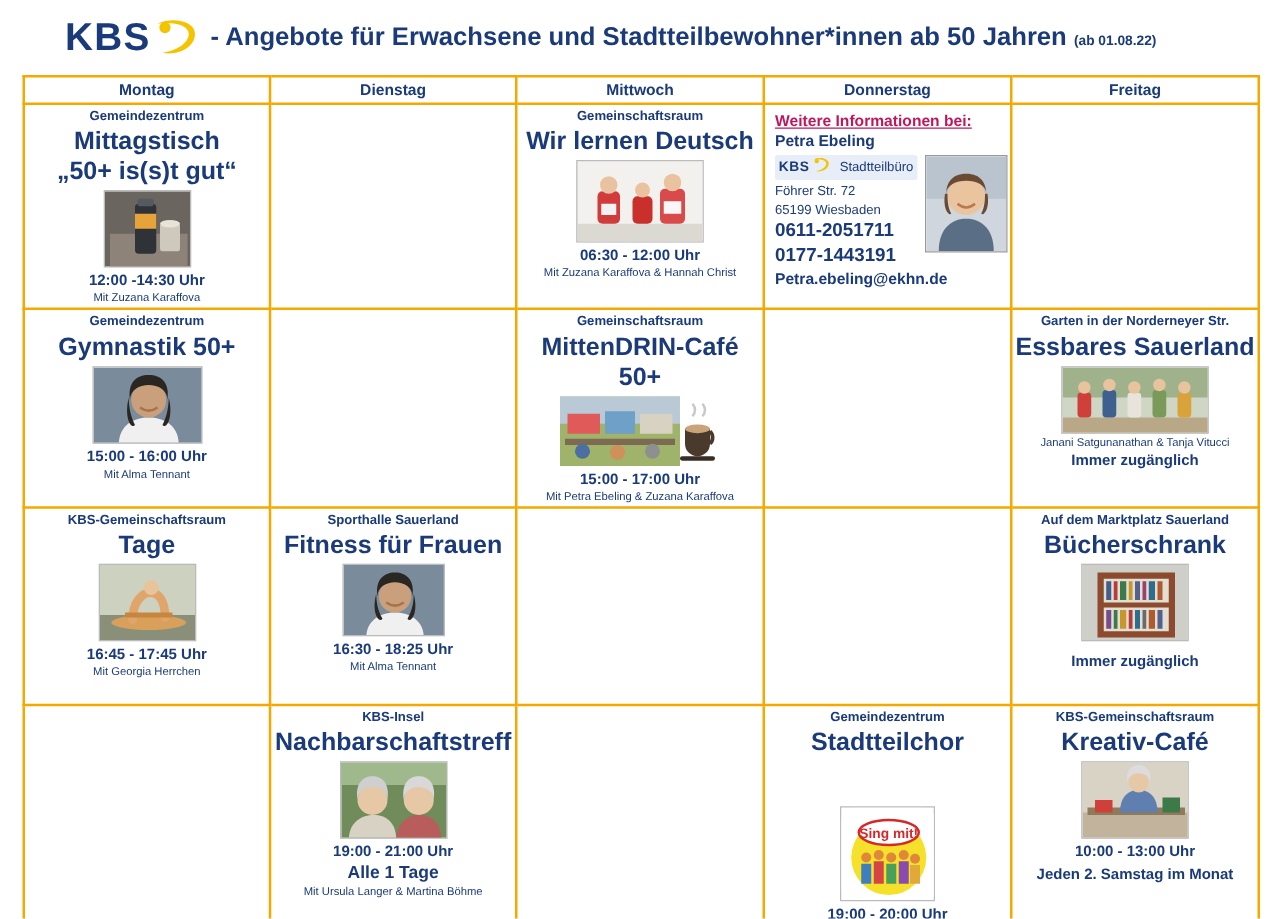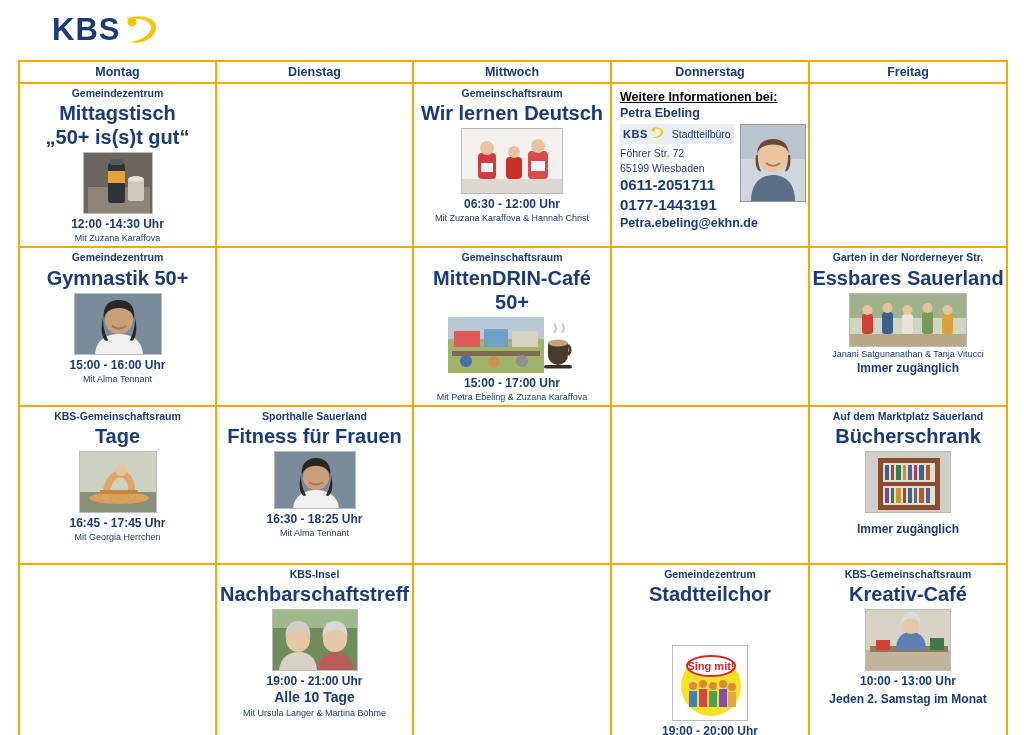--- a/index.html
+++ b/index.html
@@ -125,21 +125,21 @@
   .thumb svg { display: block; }
 
   
   .contact {
     text-align: left;
     padding: 2px 4px 0 6px;
   }
   .contact .hl {
     font-size: 12.5px;
     font-weight: bold;
-    color: #000000;
+    color: #be185d;
     text-decoration: underline;
     line-height: 1.3;
   }
   .contact .nm {
     font-size: 12.5px;
     font-weight: bold;
     color: #1a3a7a;
     line-height: 1.35;
     margin-bottom: 2px;
   }
@@ -184,20 +184,24 @@
 
   <div class="header">
     <div class="logo">
       <span class="logo-text">KBS</span>
       <span class="logo-swoosh">
         <svg width="34" height="30" viewBox="0 0 34 30">
           <path d="M2,4 C14,-2 32,2 32,12 C32,24 16,30 6,27 C16,26 27,20 27,12 C27,5 14,2 2,4 Z" fill="#F5C400"></path>
           <circle cx="8" cy="7" r="4.5" fill="#F5C400"></circle>
         </svg>
       </span>
+    </div>
+    <div class="header-title">
+      <span>- Angebote für Erwachsene und Stadtteilbewohner*innen ab 50 Jahren</span>
+      <span class="sub">(ab 01.08.22)</span>
     </div>
   </div>
 
   <table class="cal">
     <thead>
       <tr>
         <th style="width:197px">Montag</th>
         <th style="width:197px">Dienstag</th>
         <th style="width:198px">Mittwoch</th>
         <th style="width:198px">Donnerstag</th>
@@ -474,21 +478,21 @@
                 <path d="M13,30 C13,16 37,16 37,30 C39,17 33,11 25,11 C17,11 11,17 13,30 Z" fill="#cfcfcf"></path>
               </g>
               <g>
                 <path d="M44,62 C44,48 54,42 62,42 C72,42 80,48 80,62 Z" fill="#b85c5c"></path>
                 <circle cx="62" cy="30" r="12" fill="#e7c8a6"></circle>
                 <path d="M50,30 C50,16 74,16 74,30 C76,17 70,11 62,11 C54,11 48,17 50,30 Z" fill="#d8d8d8"></path>
               </g>
             </svg>
           </div>
           <div class="time">19:00 - 21:00 Uhr</div>
-          <div class="title small">Alle 10 Tage</div>
+          <div class="title small">Alle 1 Tage</div>
           <div class="note">Mit Ursula Langer &amp; Martina Böhme</div>
         </td>
 
         <td></td>
 
         <td>
           <div class="venue">Gemeindezentrum</div>
           <div class="title">Stadtteilchor</div>
           <div class="thumb" style="width:76px;height:76px;border-radius:0;background:#fff;margin-top:39px;">
             <svg width="76" height="76" viewBox="0 0 76 76">

